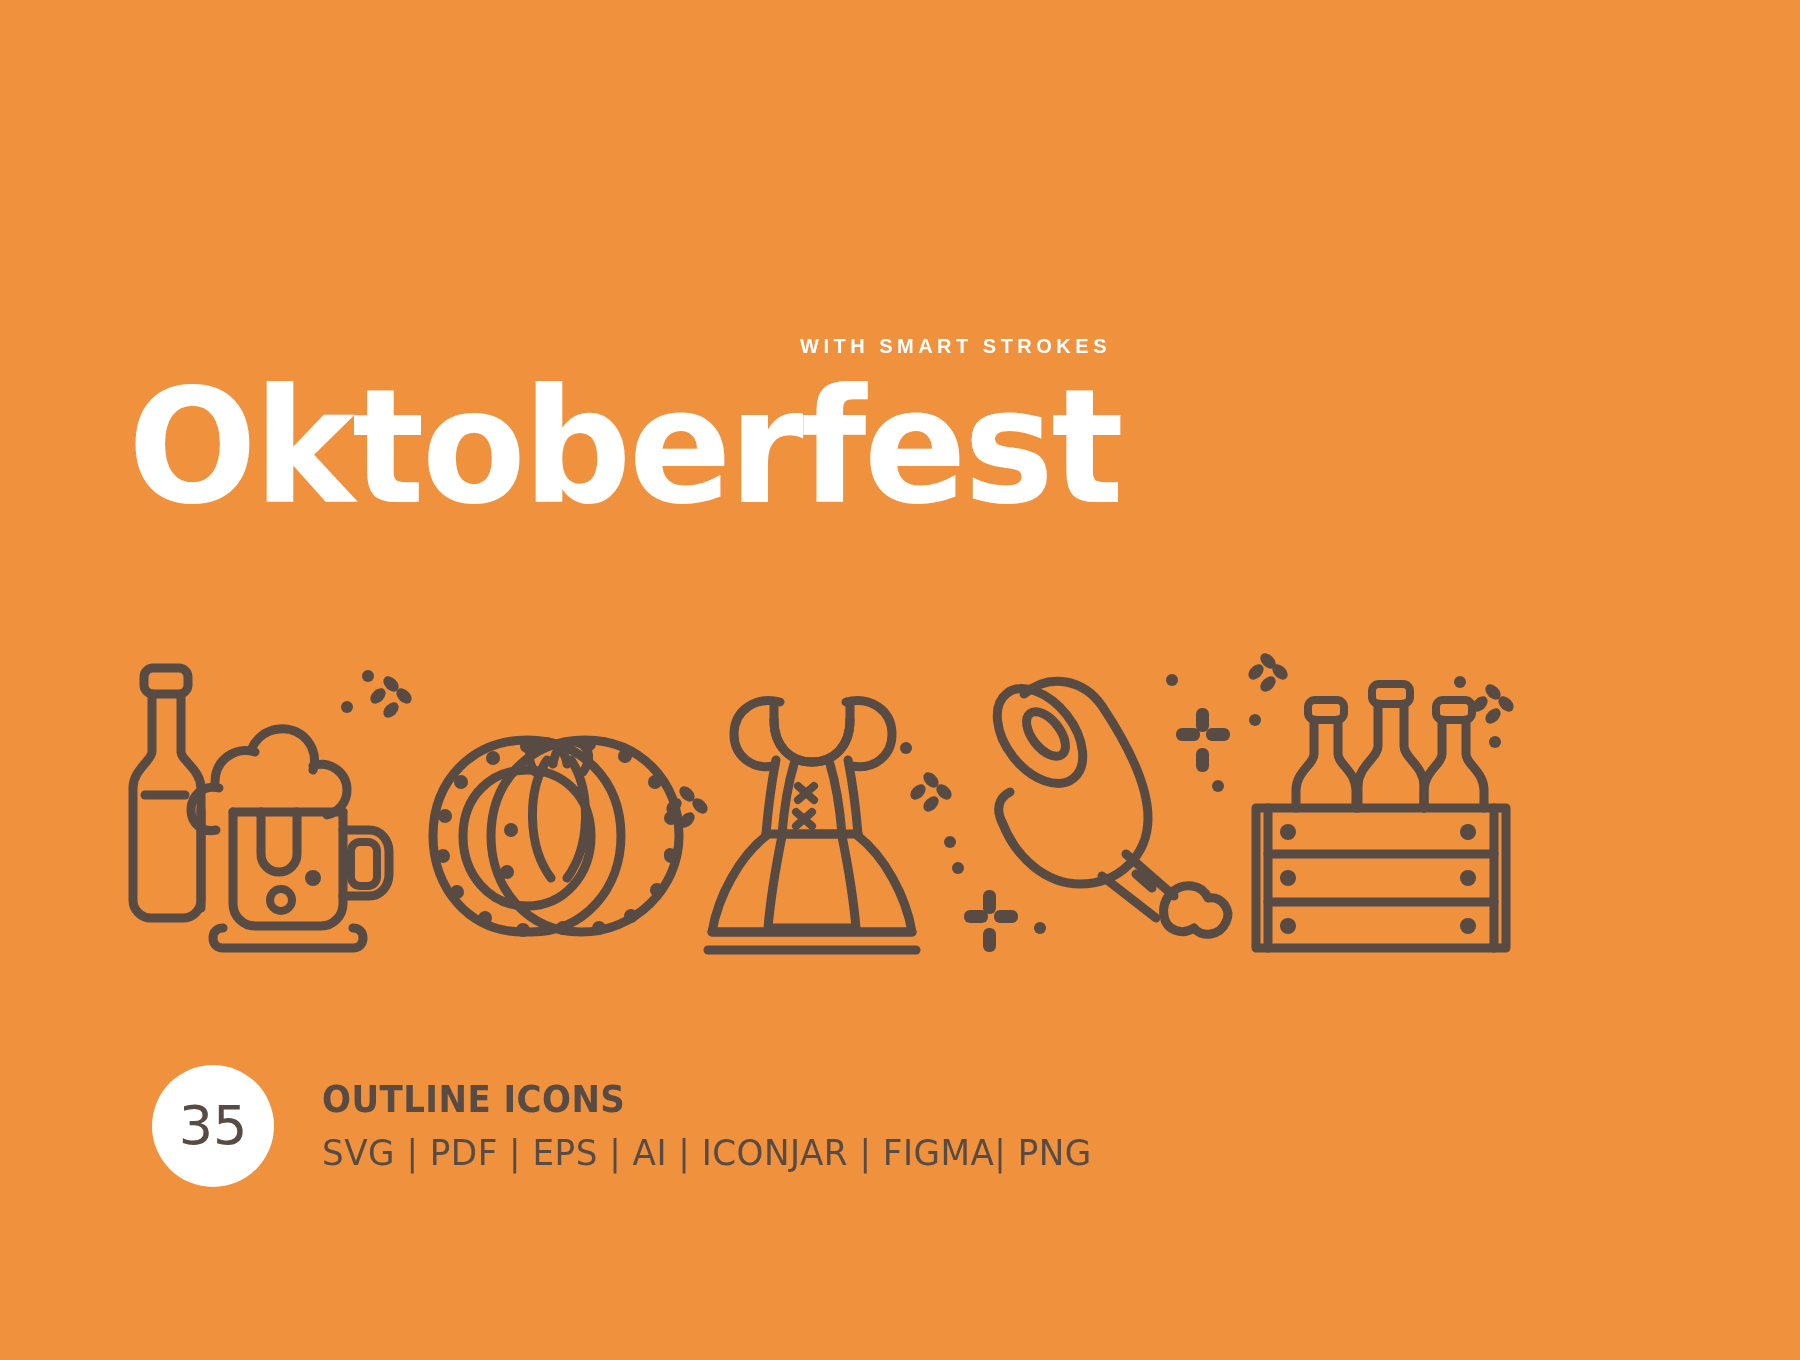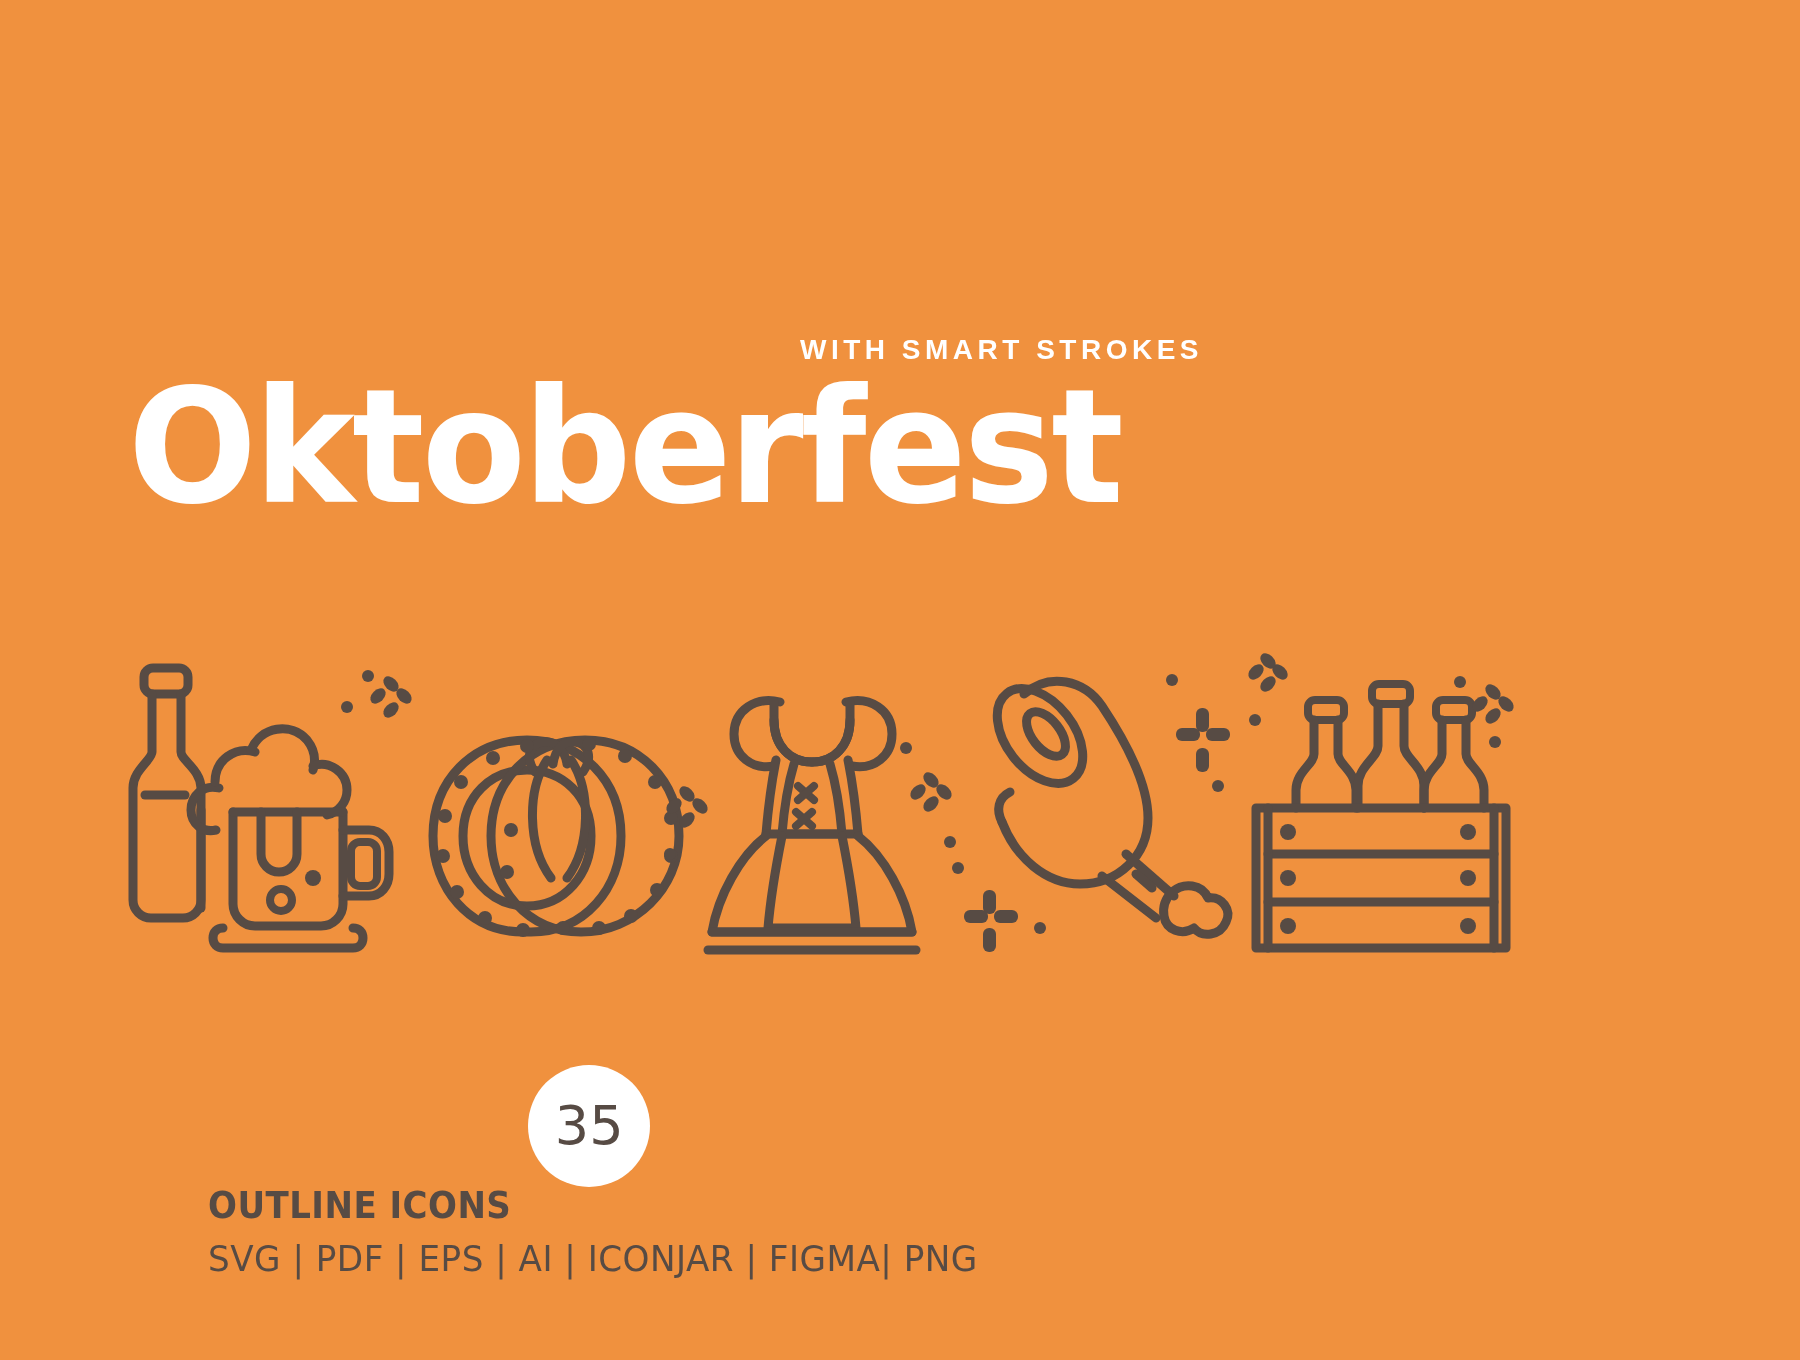--- a/index.html
+++ b/index.html
@@ -12,21 +12,21 @@
   body { background:#f0913e; position:relative; }
 
   .stage { position:absolute; inset:0; }
 
   
   .subtitle {
     position:absolute;
     left:800px; top:336px;
     font-family:"Liberation Sans", sans-serif;
     font-weight:bold;
-    font-size:28px;
+    font-size:20px;
     letter-spacing:4.5px;
     color:#ffffff;
     white-space:nowrap;
     line-height:1;
     text-align:center;
   }
   .title {
     position:absolute;
     left:128px; top:368px;
     font-family:"DejaVu Sans", sans-serif;
@@ -58,24 +58,23 @@
   .ic-ham    { left:950px; }
   .ic-crate  { left:1250px; }
 
   .ln { fill:none; stroke:#574b44; stroke-width:9; stroke-linecap:round; stroke-linejoin:round; }
   .ln-thin { fill:none; stroke:#574b44; stroke-width:8; stroke-linecap:round; stroke-linejoin:round; }
   .dot { fill:#574b44; stroke:none; }
 
   
   .footer {
     position:absolute;
-    left:160px; top:1065px;
+    left:152px; top:1065px;
     display:flex;
     align-items:center;
-    flex-direction:column;
   }
   .badge-circle {
     width:122px; height:122px;
     border-radius:50%;
     background:#ffffff;
     display:flex;
     align-items:center;
     justify-content:center;
     flex:0 0 auto;
   }

